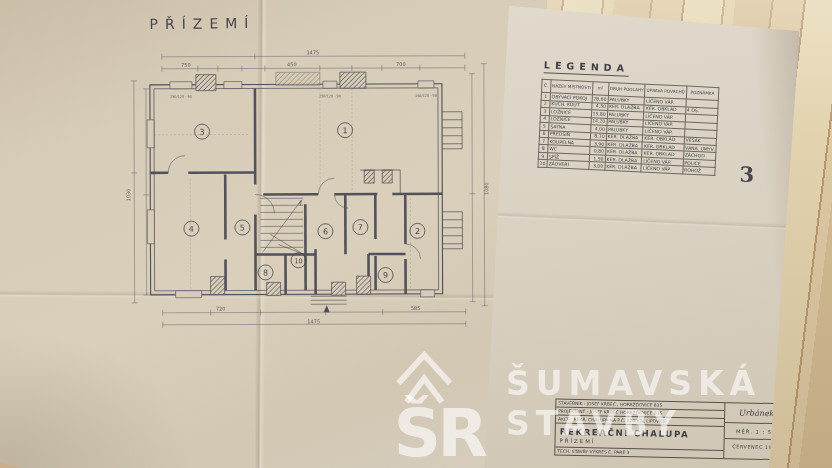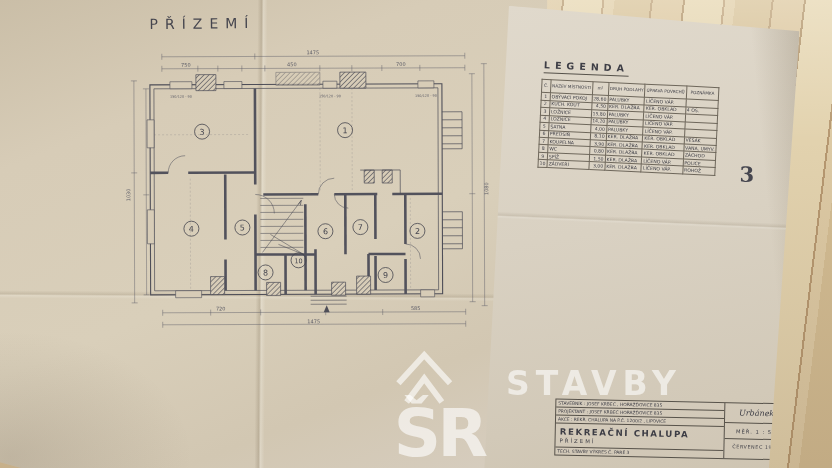--- a/index.html
+++ b/index.html
@@ -355,15 +355,16 @@
 
 <div class="watermark">
   <svg class="wm-logo" viewBox="0 0 100 104">
     <g stroke="rgba(255,255,255,.62)" stroke-width="5" fill="none">
       <path d="M12,30 L34,6 L56,30"></path>
       <path d="M19,46 L34,26 L49,46"></path>
     </g>
     <text x="8" y="92" font-size="56" font-weight="700" fill="rgba(255,255,255,.62)" font-family="DejaVu Sans, sans-serif" letter-spacing="-3">ŠR</text>
   </svg>
   <div class="wm-text">
+    <div>ŠUMAVSKÁ</div>
     <div>STAVBY</div>
   </div>
 </div>
 
 </body></html>

